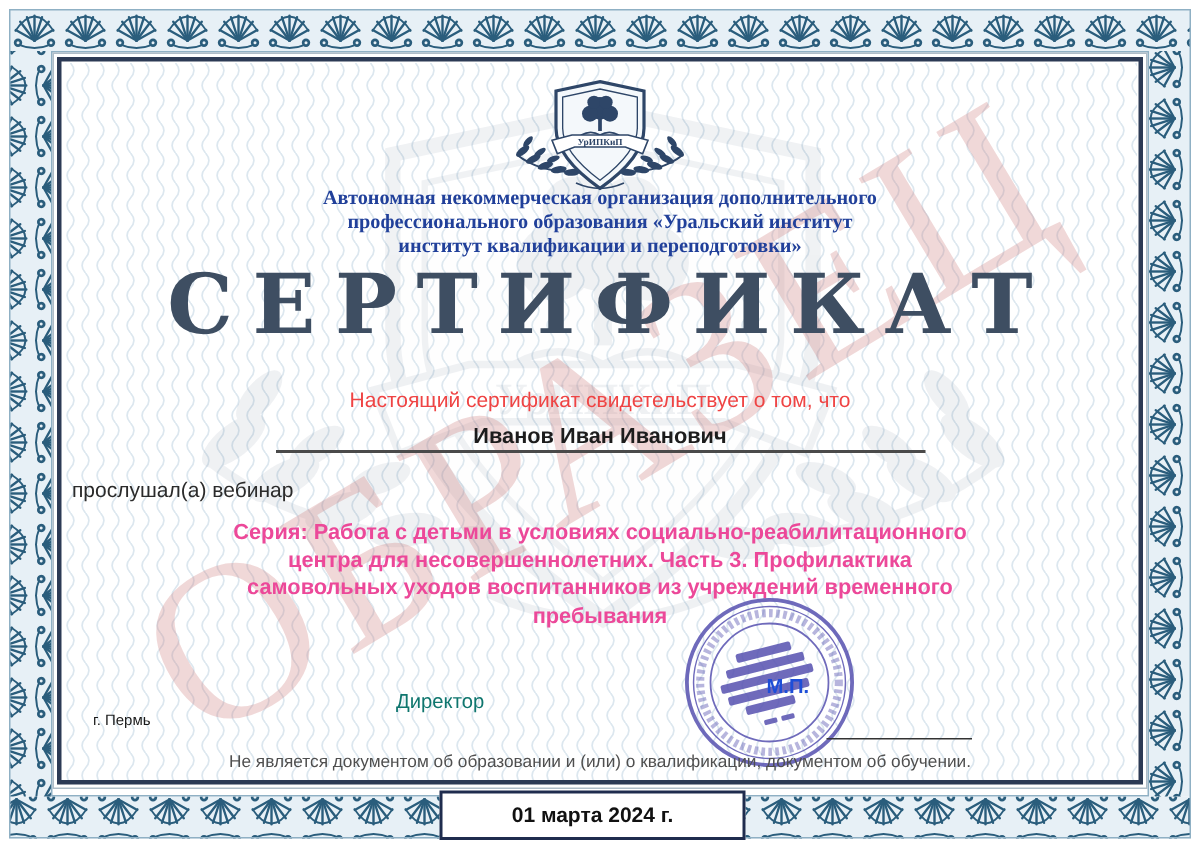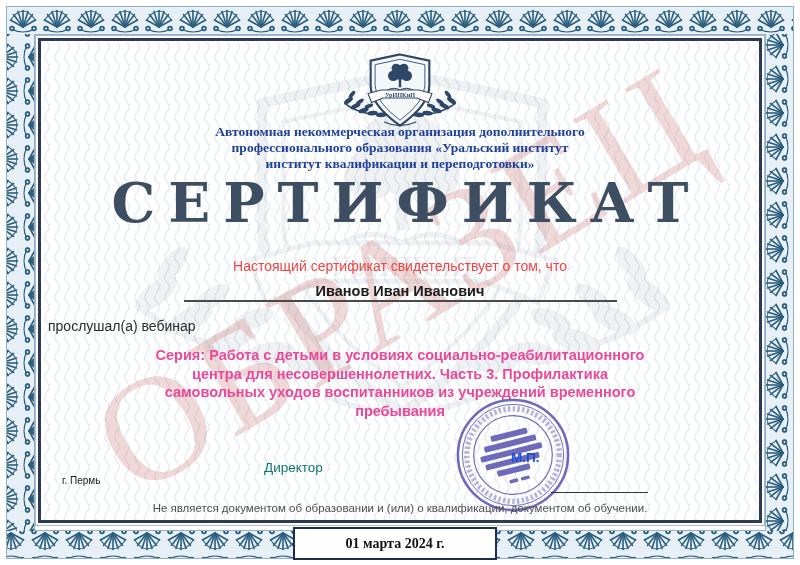--- a/index.html
+++ b/index.html
@@ -38,21 +38,21 @@
   .director{position:absolute;left:264px;top:459px;font-size:13.5px;line-height:17px;color:#0f766e;}
   .city{position:absolute;left:62px;top:475px;font-size:10px;color:#1a1a1a;}
   .mp{position:absolute;left:511px;top:450px;font-size:13.5px;color:#1d4ed8;z-index:3;font-weight:bold;}
   .sigline{position:absolute;left:551px;top:492px;width:97px;border-top:1.5px solid #333;height:0;z-index:3;}
 
   .disclaimer{position:absolute;top:502px;left:0;width:800px;text-align:center;
               font-size:11.5px;color:#4f4f4f;}
 
   .datebox{position:absolute;left:293px;top:527px;width:200px;height:29px;background:#fff;
            border:2px solid #1f2c4e;text-align:center;line-height:29px;
-           font-size:14px;font-weight:bold;color:#111;z-index:4;font-family:Liberation Serif, serif;}
+           font-size:14px;font-weight:bold;color:#111;z-index:4;}
 
   .emblem-watermark{position:absolute;left:20px;top:10px;width:680px;height:382px;opacity:.07;}
   .pink-watermark{position:absolute;left:50%;top:50%;
                   transform:translate(-50%,-52%) rotate(-31deg);
                   font-family:"Liberation Serif",serif;font-size:150px;line-height:1;
                   letter-spacing:6px;color:rgba(205,125,125,.30);white-space:nowrap;z-index:1;}
   .content-layer{position:absolute;left:0;top:0;width:800px;height:565px;z-index:2;}
 </style>
 </head>
 <body>

